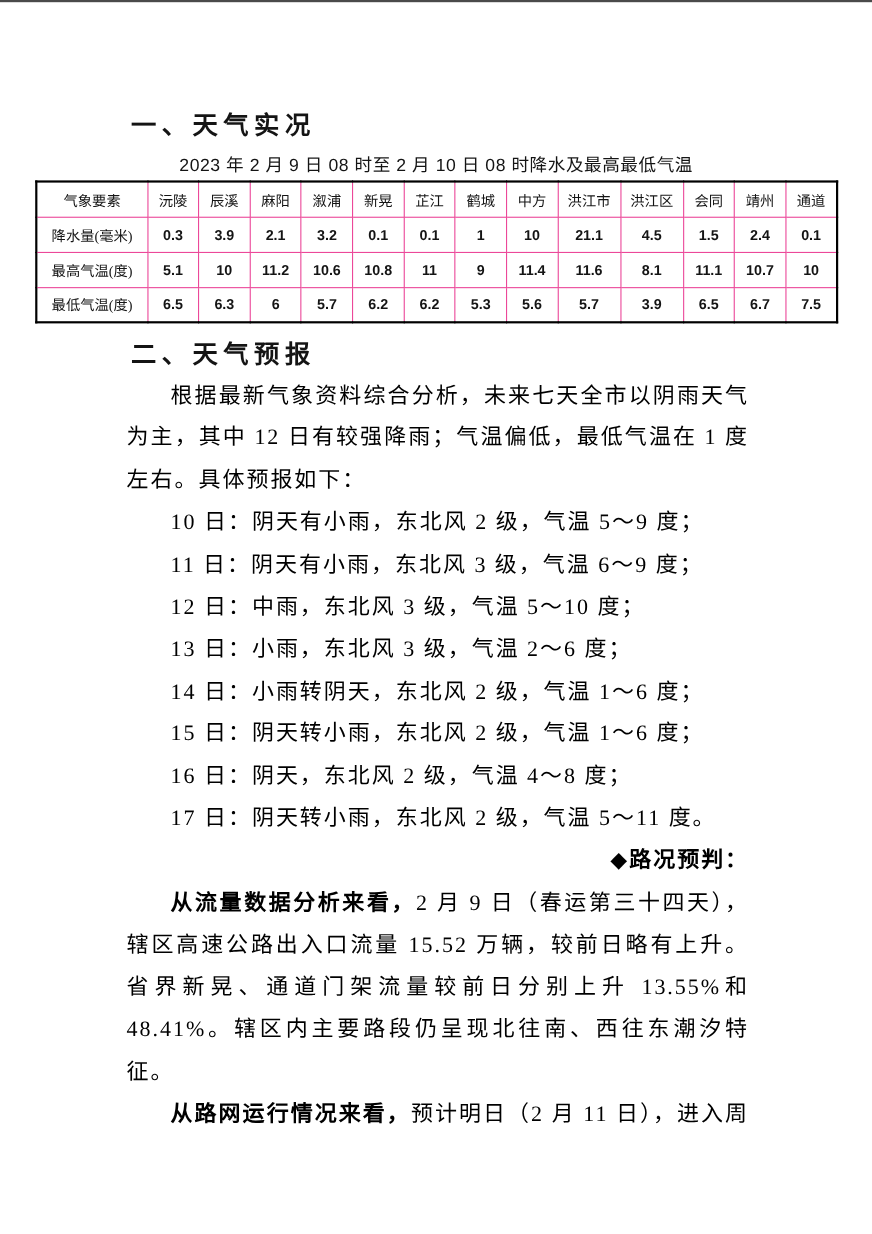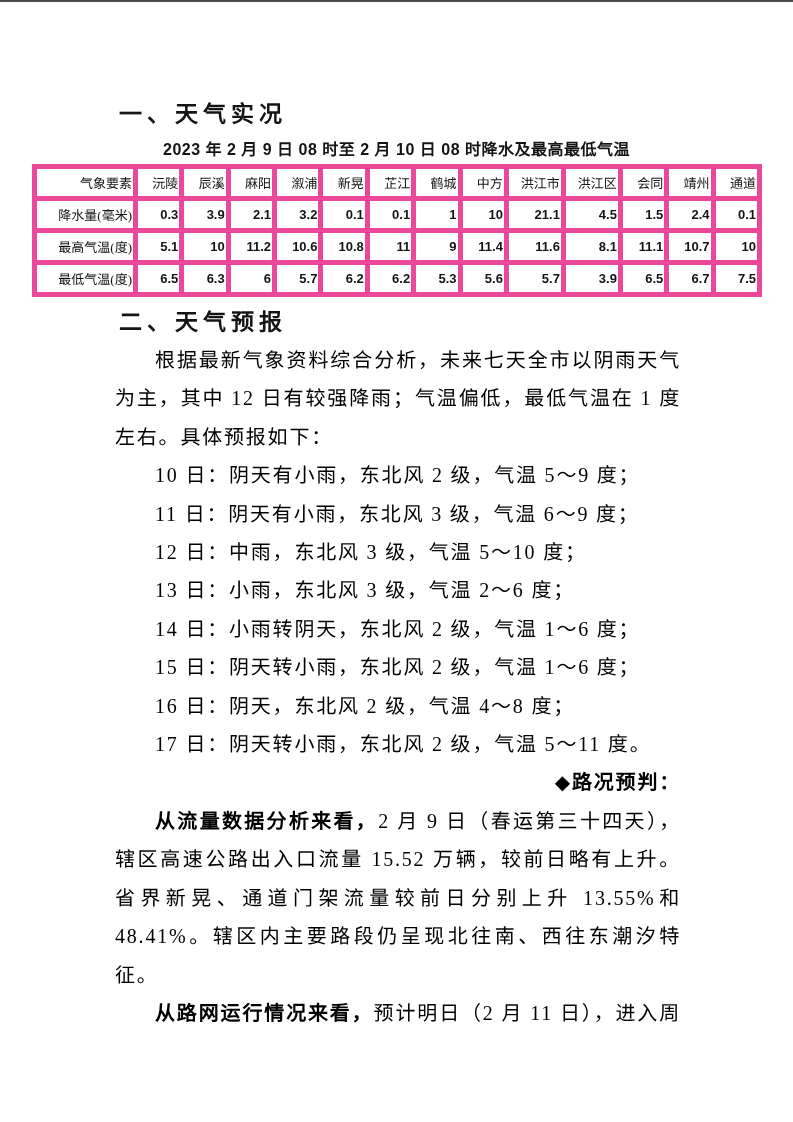--- a/index.html
+++ b/index.html
@@ -30,38 +30,38 @@
     white-space: nowrap;
   }
   #h1-weather { top: 101px; }
   #h2-forecast { top: 309px; }
   .table-title {
     position: absolute;
     top: 136px; left: 0;
     width: 100%;
     text-align: center;
     font-family: "Liberation Sans", "DejaVu Sans", sans-serif;
-    font-weight: bold;
+    font-weight: normal;
     font-size: 16px;
     letter-spacing: 0.5px;
   }
   table.weather {
     position: absolute;
     top: 164px; left: 32px;
     width: 730px;
     border-collapse: collapse;
     table-layout: fixed;
     border: 2px solid #000;
   }
   table.weather col.c-label { width: 101px; }
   table.weather col.c-wide  { width: 57px; }
   table.weather th, table.weather td {
-    border: 5px solid #ec4899;
+    border: 1px solid #ec4899;
     height: 32px;
-    text-align: right;
+    text-align: center;
     vertical-align: middle;
     padding: 0 1px;
     overflow: hidden;
   }
   th.label-cell, th.head-cell {
     font-family: "Liberation Serif", "DejaVu Serif", serif;
     font-weight: normal;
     font-size: 13px;
   }
   td.num-cell {

